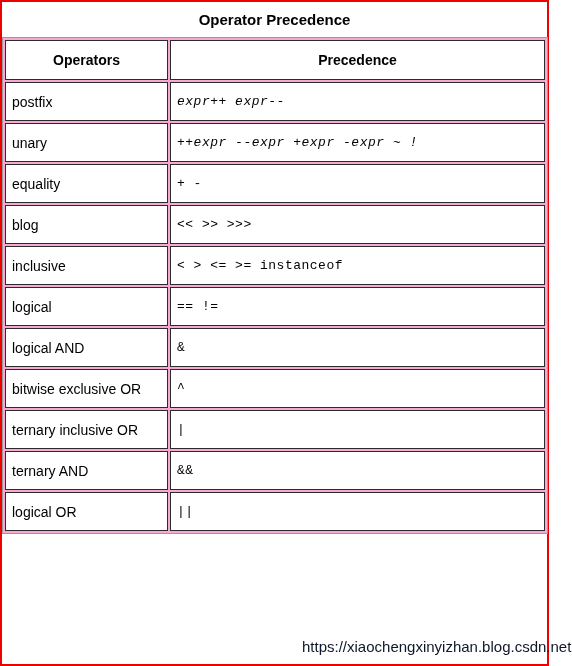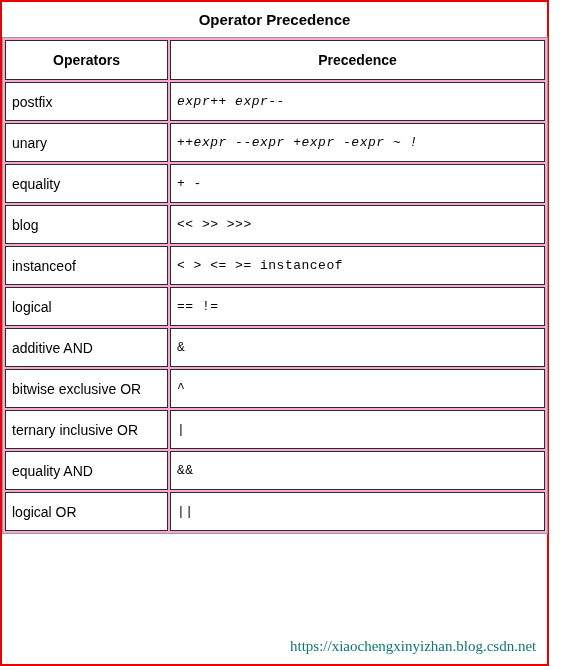--- a/index.html
+++ b/index.html
@@ -73,25 +73,25 @@
     color: #000000;
     text-align: left;
     white-space: pre;
     letter-spacing: 0.5px;
   }
   td.cell-precedence.italic-code {
     font-style: italic;
   }
   .watermark {
     position: absolute;
-    left: 288px;
+    left: 300px;
     top: 636px;
     font-size: 15px;
-    color: #0f766e;
-    font-family: Liberation Serif, serif;
+    color: #0f172a;
+    font-family: Liberation Sans, sans-serif;
     white-space: nowrap;
     pointer-events: none;
     letter-spacing: 0px;
   }
 </style>
 </head>
 <body>
 
 <div class="page-frame">
 
@@ -119,41 +119,41 @@
         </tr>
         <tr>
           <td class="cell-operators">equality</td>
           <td class="cell-precedence">+ -</td>
         </tr>
         <tr>
           <td class="cell-operators">blog</td>
           <td class="cell-precedence">&lt;&lt; &gt;&gt; &gt;&gt;&gt;</td>
         </tr>
         <tr>
-          <td class="cell-operators">instanceof</td>
+          <td class="cell-operators">inclusive</td>
           <td class="cell-precedence">&lt; &gt; &lt;= &gt;= instanceof</td>
         </tr>
         <tr>
           <td class="cell-operators">logical</td>
           <td class="cell-precedence">== !=</td>
         </tr>
         <tr>
-          <td class="cell-operators">additive AND</td>
+          <td class="cell-operators">logical AND</td>
           <td class="cell-precedence">&amp;</td>
         </tr>
         <tr>
           <td class="cell-operators">bitwise exclusive OR</td>
           <td class="cell-precedence">^</td>
         </tr>
         <tr>
           <td class="cell-operators">ternary inclusive OR</td>
           <td class="cell-precedence">|</td>
         </tr>
         <tr>
-          <td class="cell-operators">equality AND</td>
+          <td class="cell-operators">ternary AND</td>
           <td class="cell-precedence">&amp;&amp;</td>
         </tr>
         <tr>
           <td class="cell-operators">logical OR</td>
           <td class="cell-precedence">||</td>
         </tr>
       </tbody>
   </table>
 
   <div class="watermark">https://xiaochengxinyizhan.blog.csdn.net</div>

